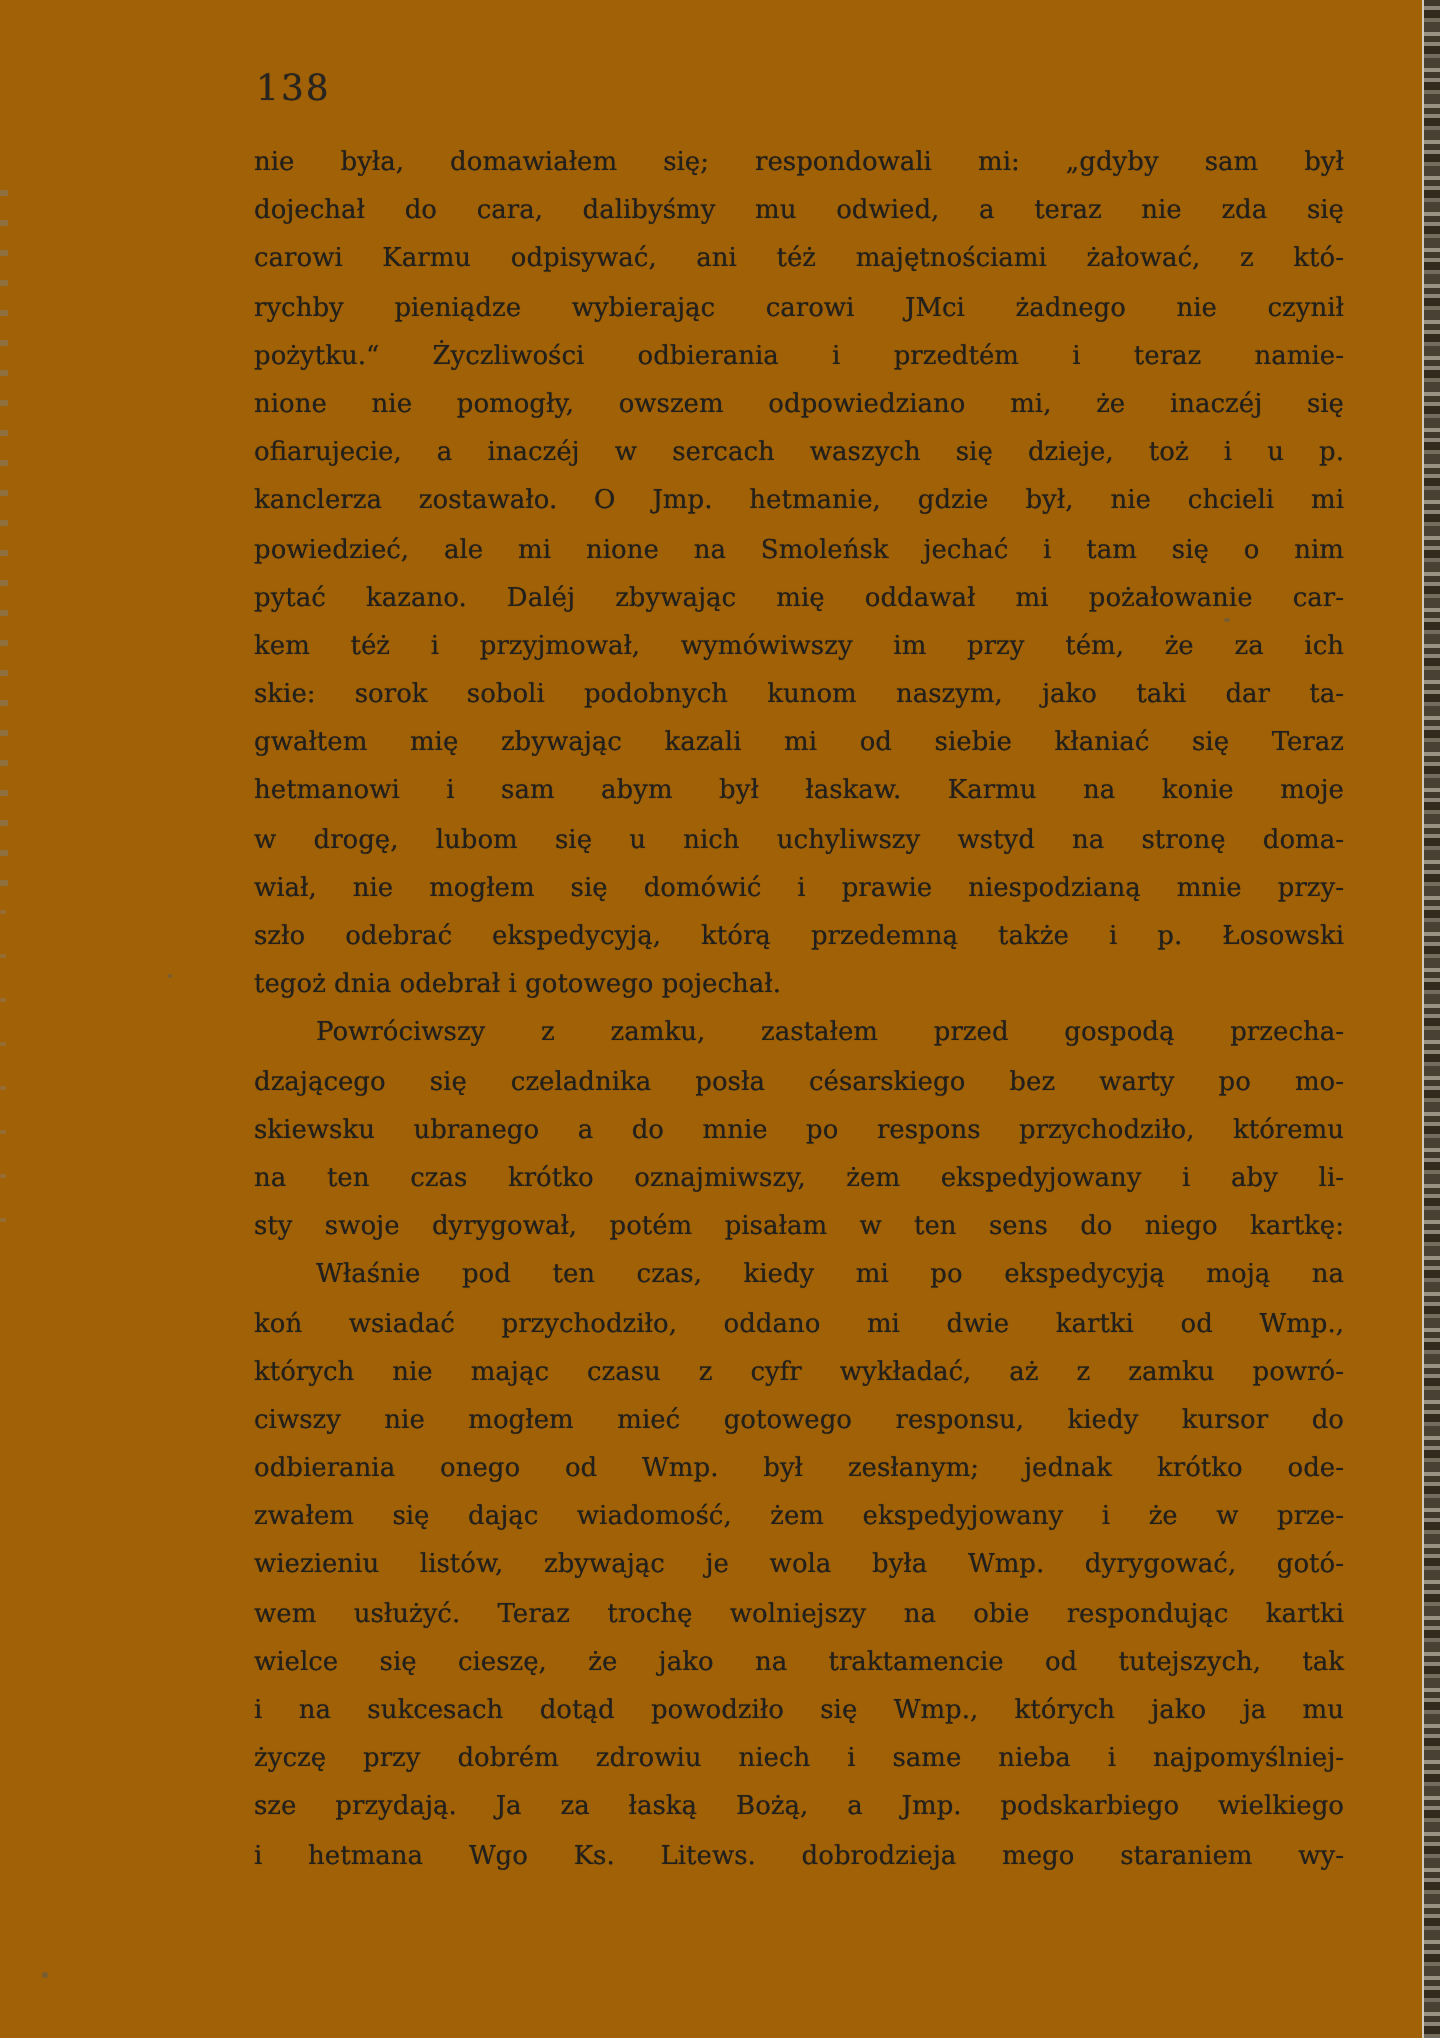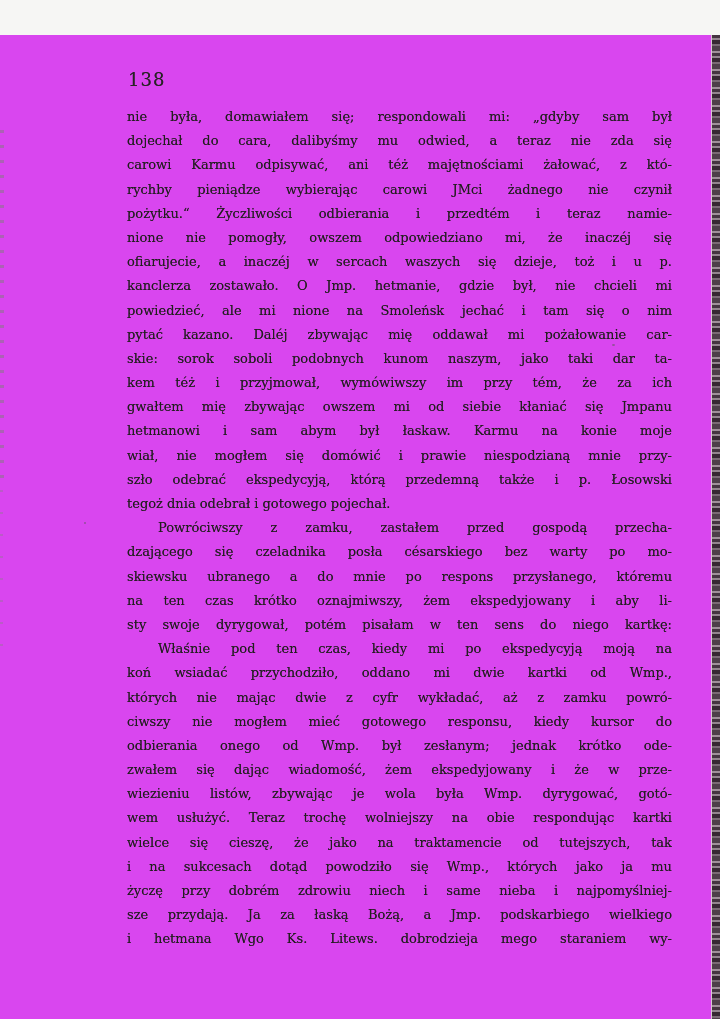--- a/index.html
+++ b/index.html
@@ -5,22 +5,21 @@
   html, body { margin: 0; padding: 0; }
   body {
     width: 720px; height: 1019px;
     background: #f6f6f4;
     overflow: hidden;
     position: relative;
     font-family: "DejaVu Serif", "Liberation Serif", serif;
   }
   .page {
     position: absolute; inset: 0;
-    background: #d946ef;
-    margin-top: 35px;
+    background: #a16207;
   }
   
   .edge-band {
     position: absolute; right: 0; top: 0; bottom: 0; width: 8px;
     background:
       repeating-linear-gradient(180deg,
         #35342f 0px, #35342f 3px,
         #8d8c85 3px, #8d8c85 5px,
         #26251f 5px, #26251f 9px,
         #706f68 9px, #706f68 11px,
@@ -87,35 +86,36 @@
       <div class="text-line">nie była, domawiałem się; respondowali mi: „gdyby sam był</div>
       <div class="text-line">dojechał do cara, dalibyśmy mu odwied, a teraz nie zda się</div>
       <div class="text-line">carowi Karmu odpisywać, ani téż majętnościami żałować, z któ-</div>
       <div class="text-line">rychby pieniądze wybierając carowi JMci żadnego nie czynił</div>
       <div class="text-line">pożytku.“ Życzliwości odbierania i przedtém i teraz namie-</div>
       <div class="text-line">nione nie pomogły, owszem odpowiedziano mi, że inaczéj się</div>
       <div class="text-line">ofiarujecie, a inaczéj w sercach waszych się dzieje, toż i u p.</div>
       <div class="text-line">kanclerza zostawało. O Jmp. hetmanie, gdzie był, nie chcieli mi</div>
       <div class="text-line">powiedzieć, ale mi nione na Smoleńsk jechać i tam się o nim</div>
       <div class="text-line">pytać kazano. Daléj zbywając mię oddawał mi pożałowanie car-</div>
+      <div class="text-line">kem téż i przyjmował, wymówiwszy im przy tém, że za ich</div>
       <div class="text-line">skie: sorok soboli podobnych kunom naszym, jako taki dar ta-</div>
-      <div class="text-line">kem téż i przyjmował, wymówiwszy im przy tém, że za ich</div>
-      <div class="text-line">gwałtem mię zbywając owszem mi od siebie kłaniać się Jmpanu</div>
+      <div class="text-line">gwałtem mię zbywając kazali mi od siebie kłaniać się Teraz</div>
       <div class="text-line">hetmanowi i sam abym był łaskaw. Karmu na konie moje</div>
+      <div class="text-line">w drogę, lubom się u nich uchyliwszy wstyd na stronę doma-</div>
       <div class="text-line">wiał, nie mogłem się domówić i prawie niespodzianą mnie przy-</div>
       <div class="text-line">szło odebrać ekspedycyją, którą przedemną także i p. Łosowski</div>
       <div class="text-line para-end">tegoż dnia odebrał i gotowego pojechał.</div>
       <div class="text-line indent">Powróciwszy z zamku, zastałem przed gospodą przecha-</div>
       <div class="text-line">dzającego się czeladnika posła césarskiego bez warty po mo-</div>
-      <div class="text-line">skiewsku ubranego a do mnie po respons przysłanego, któremu</div>
+      <div class="text-line">skiewsku ubranego a do mnie po respons przychodziło, któremu</div>
       <div class="text-line">na ten czas krótko oznajmiwszy, żem ekspedyjowany i aby li-</div>
       <div class="text-line">sty swoje dyrygował, potém pisałam w ten sens do niego kartkę:</div>
       <div class="text-line indent">Właśnie pod ten czas, kiedy mi po ekspedycyją moją na</div>
       <div class="text-line">koń wsiadać przychodziło, oddano mi dwie kartki od Wmp.,</div>
-      <div class="text-line">których nie mając dwie z cyfr wykładać, aż z zamku powró-</div>
+      <div class="text-line">których nie mając czasu z cyfr wykładać, aż z zamku powró-</div>
       <div class="text-line">ciwszy nie mogłem mieć gotowego responsu, kiedy kursor do</div>
       <div class="text-line">odbierania onego od Wmp. był zesłanym; jednak krótko ode-</div>
       <div class="text-line">zwałem się dając wiadomość, żem ekspedyjowany i że w prze-</div>
       <div class="text-line">wiezieniu listów, zbywając je wola była Wmp. dyrygować, gotó-</div>
       <div class="text-line">wem usłużyć. Teraz trochę wolniejszy na obie respondując kartki</div>
       <div class="text-line">wielce się cieszę, że jako na traktamencie od tutejszych, tak</div>
       <div class="text-line">i na sukcesach dotąd powodziło się Wmp., których jako ja mu</div>
       <div class="text-line">życzę przy dobrém zdrowiu niech i same nieba i najpomyślniej-</div>
       <div class="text-line">sze przydają. Ja za łaską Bożą, a Jmp. podskarbiego wielkiego</div>
       <div class="text-line">i hetmana Wgo Ks. Litews. dobrodzieja mego staraniem wy-</div>

